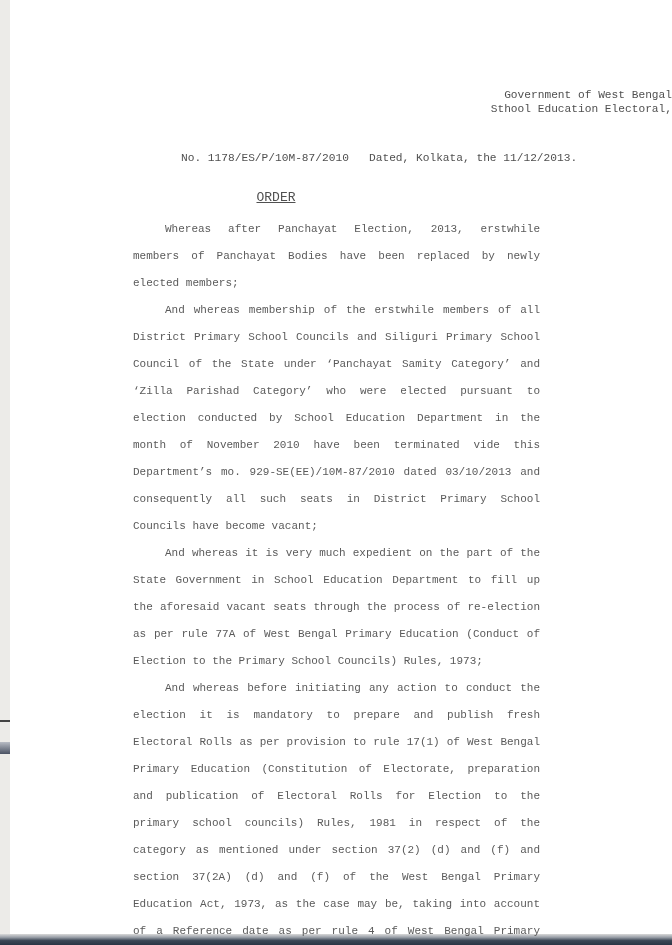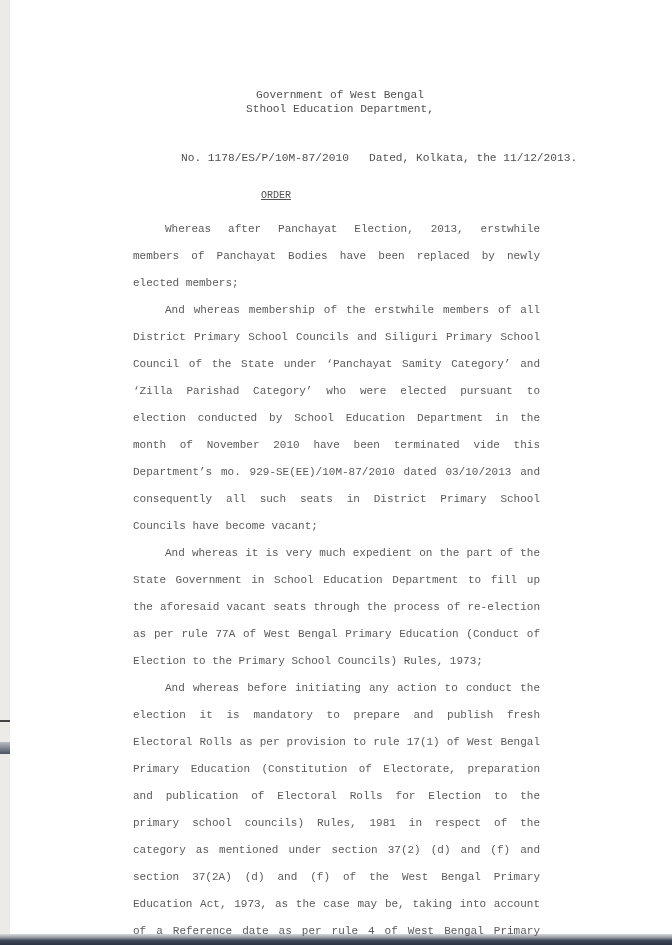--- a/index.html
+++ b/index.html
@@ -24,49 +24,49 @@
     position: absolute; left: 0; top: 934px; width: 672px; height: 11px;
     background: linear-gradient(#d9d9d9 0, #9aa0a8 30%, #3c4655 60%, #2a3444 100%);
   }
   .page {
     position: absolute; left: 10px; top: 0; width: 662px; height: 934px; background: #ffffff;
   }
   .header {
     position: absolute; left: 0; top: 89px; width: 672px; text-align: center;
     font-size: 11.2px; line-height: 13.5px; color: #505050;
   }
-  .header div { margin-left: 8px; }
+  .header div { margin-left: 8px; text-align: right; }
   .ref-line {
     position: absolute; left: 133px; top: 152px;
     font-size: 11.2px; color: #505050; white-space: pre; padding-left: 48px;
   }
   .order-title {
     position: absolute; left: 0; width: 552px; top: 190px; text-align: center;
-    font-size: 10px; color: #505050;
+    font-size: 13px; color: #505050;
   }
   .order-title span { text-decoration: underline; }
   .body-text {
     position: absolute; left: 133px; top: 216px; width: 407px;
     font-size: 11px; line-height: 27px; color: #5a5a5a;
     text-align: justify;
   }
   .body-text p { margin: 0; text-indent: 32px; }
 </style>
 </head>
 <body>
 
 <div class="left-edge"></div>
 <div class="left-mark"></div>
 <div class="left-mark2"></div>
 <div class="page"></div>
 <div class="bottom-edge"></div>
 
 <div class="header">
   <div>Government of West Bengal</div>
-  <div>Sthool Education Department,</div>
+  <div>Sthool Education Electoral,</div>
 </div>
 
 <div class="ref-line"><span>No. 1178/ES/P/10M-87/2010</span>   <span>Dated, Kolkata, the 11/12/2013.</span></div>
 
 <div class="order-title"><span>ORDER</span></div>
 
 <div class="body-text">
   <p>Whereas after Panchayat Election, 2013, erstwhile members of Panchayat Bodies have been replaced by newly elected members;</p>
   <p>And whereas membership of the erstwhile members of all District Primary School Councils and Siliguri Primary School Council of the State under ‘Panchayat Samity Category’ and ‘Zilla Parishad Category’ who were elected pursuant to election conducted by School Education Department in the month of November 2010 have been terminated vide this Department’s mo. 929-SE(EE)/10M-87/2010 dated 03/10/2013 and consequently all such seats in District Primary School Councils have become vacant;</p>
   <p>And whereas it is very much expedient on the part of the State Government in School Education Department to fill up the aforesaid vacant seats through the process of re-election as per rule 77A of West Bengal Primary Education (Conduct of Election to the Primary School Councils) Rules, 1973;</p>

